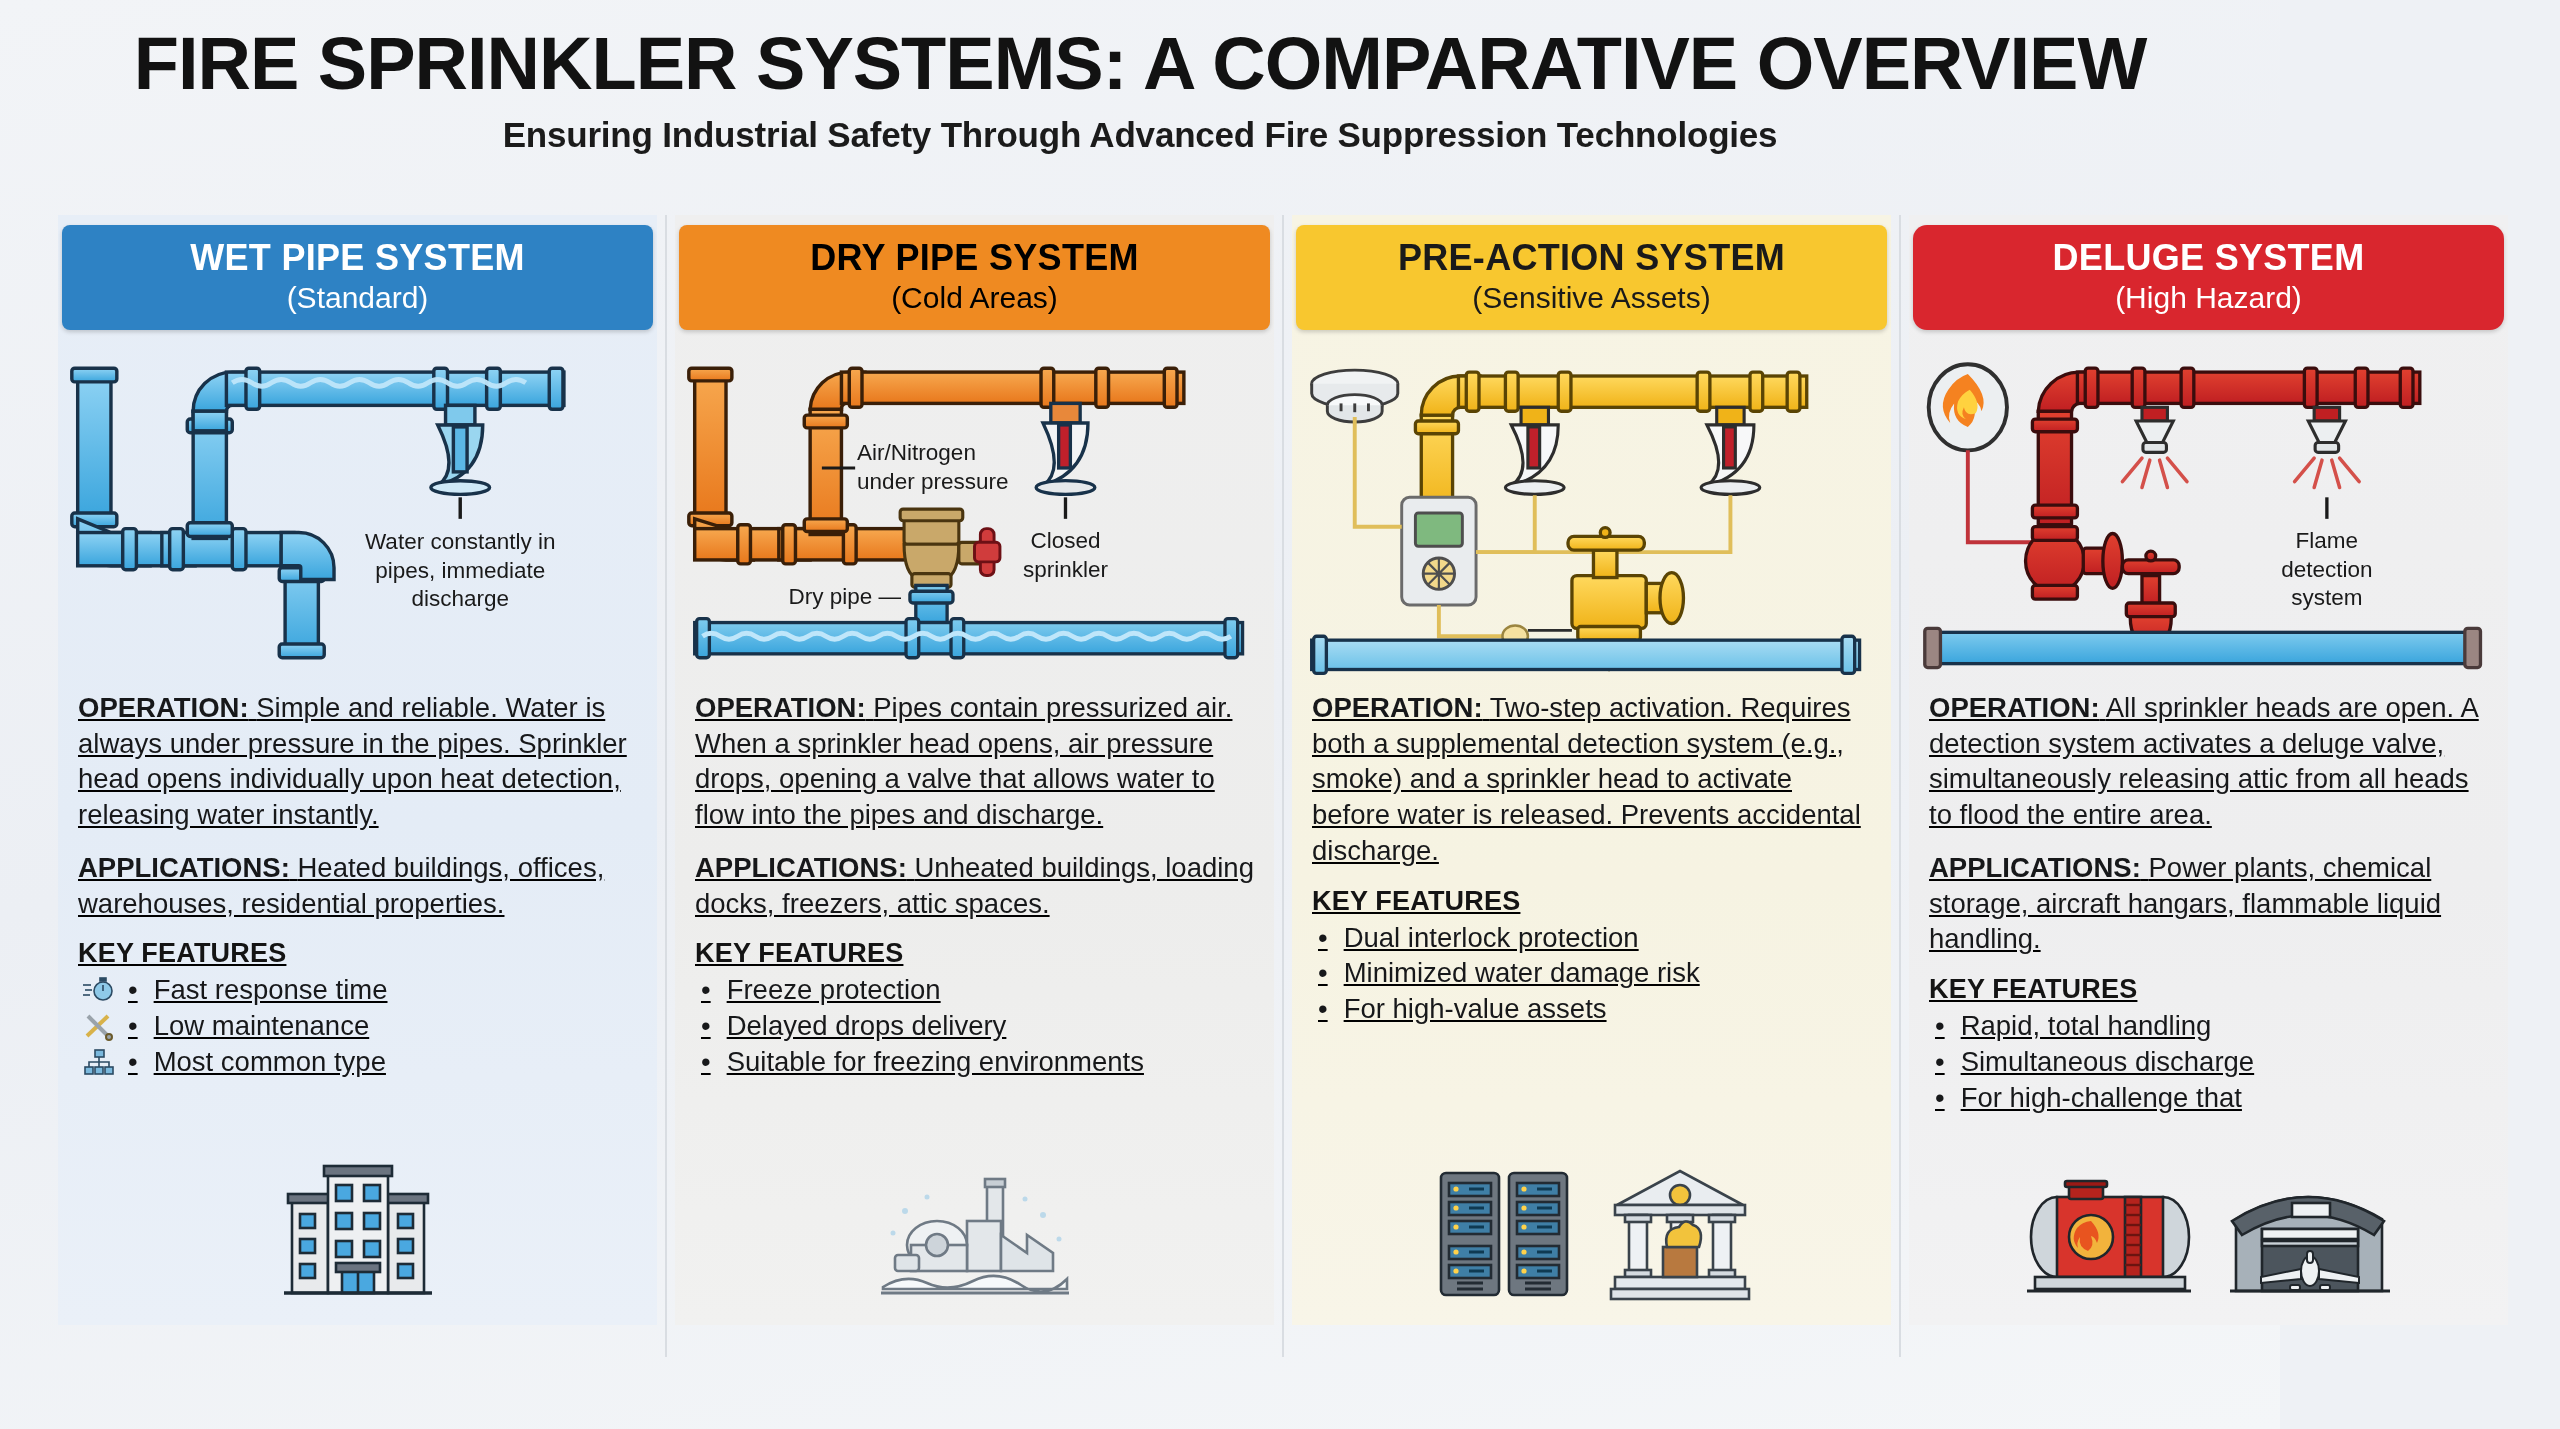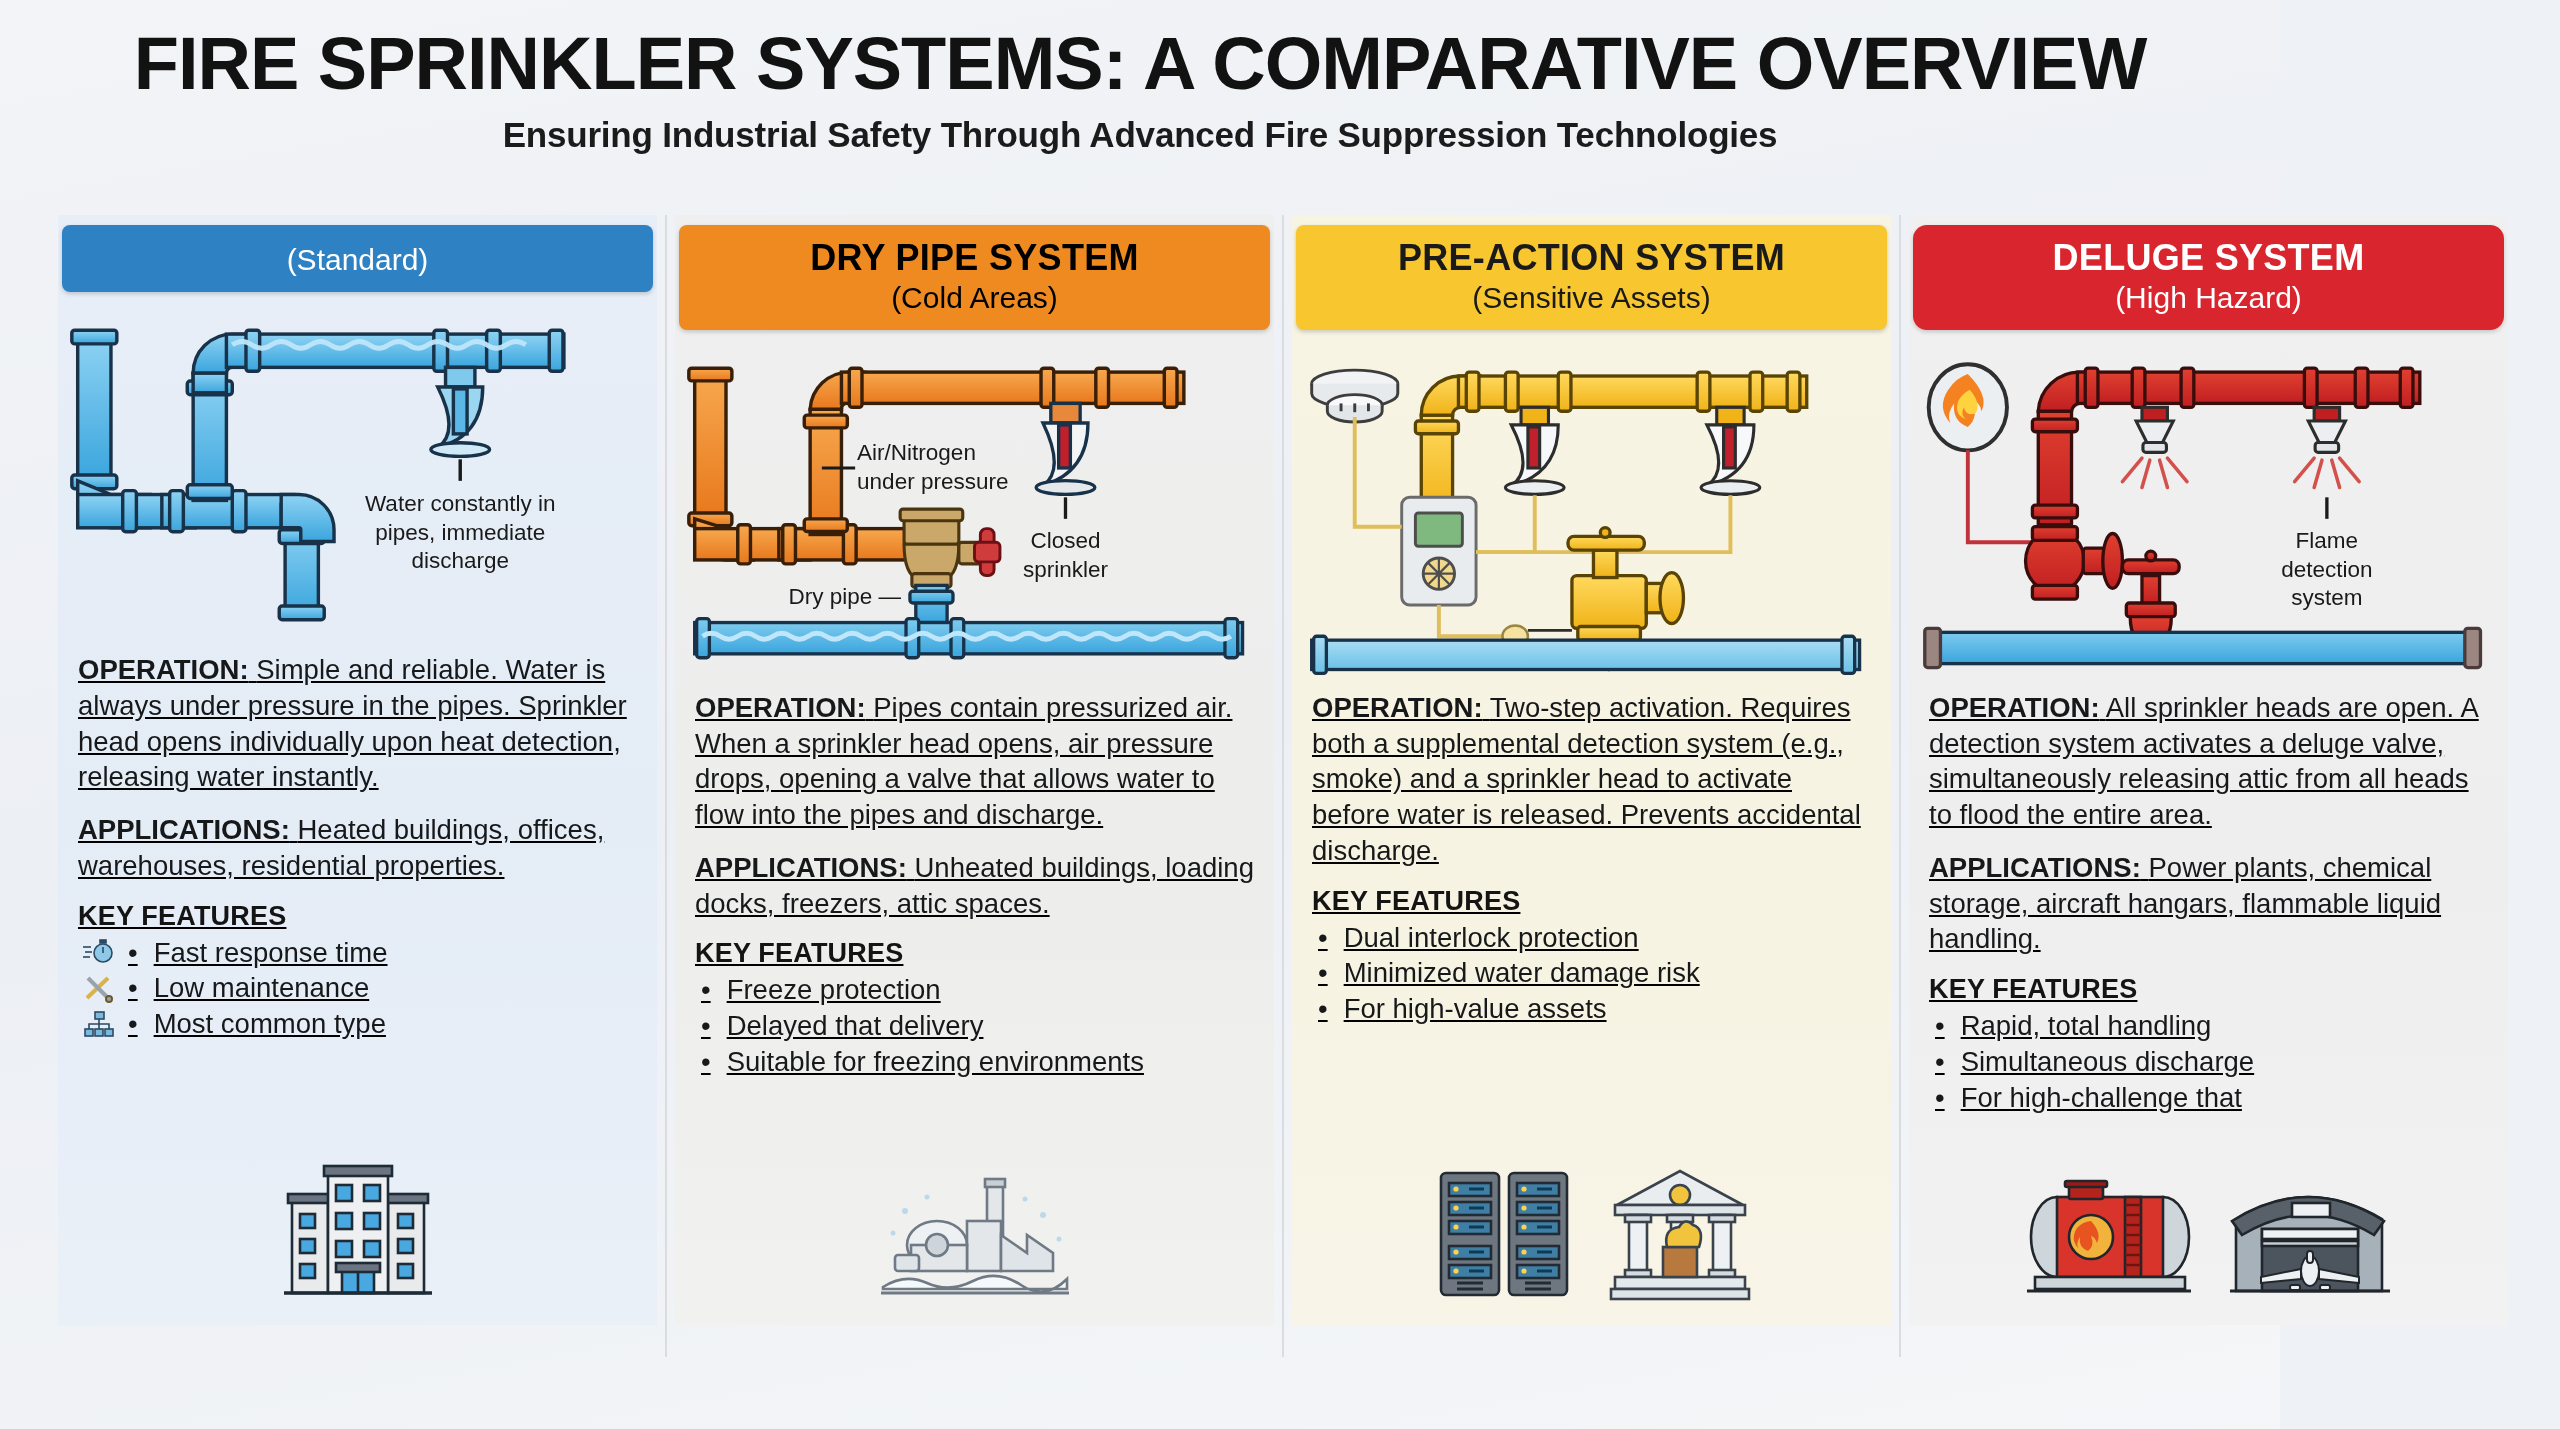--- a/index.html
+++ b/index.html
@@ -104,20 +104,21 @@
     <div class="title">FIRE SPRINKLER SYSTEMS: A COMPARATIVE OVERVIEW</div>
     <div class="subtitle">Ensuring Industrial Safety Through Advanced Fire Suppression Technologies</div>
   </div>
 
   <div class="columns">
 
     <div class="col c1">
       <div class="panel-bg"></div>
       <div class="inner">
         <div class="hdr" style="background:#2e82c4;color:#ffffff;">
+          <div class="hdr-title">WET PIPE SYSTEM</div>
           <div class="hdr-sub">(Standard)</div>
         </div>
 
         <div class="diagram">
           <svg viewBox="0 0 600 330" preserveAspectRatio="xMidYMid meet">
             <defs>
               <linearGradient id="wg" x1="0" y1="0" x2="0" y2="1">
                 <stop offset="0%" stop-color="#8fd3f4"></stop>
                   <stop offset="100%" stop-color="#3aa5dd"></stop>
               </linearGradient>
@@ -359,21 +360,21 @@
             <span>Unheated buildings, loading docks, freezers, attic spaces.</span>
           </div>
           <div class="kf-head">KEY FEATURES</div>
           <ul class="kf-list">
             <li class="kf-li">
               <span class="kf-dot">•</span>
               <span>Freeze protection</span>
             </li>
             <li class="kf-li">
               <span class="kf-dot">•</span>
-              <span>Delayed that delivery</span>
+              <span>Delayed drops delivery</span>
             </li>
             <li class="kf-li">
               <span class="kf-dot">•</span>
               <span>Suitable for freezing environments</span>
             </li>
           </ul>
         </div>
 
         <div class="footicons">
           <svg width="200" height="150" viewBox="0 0 200 150">

